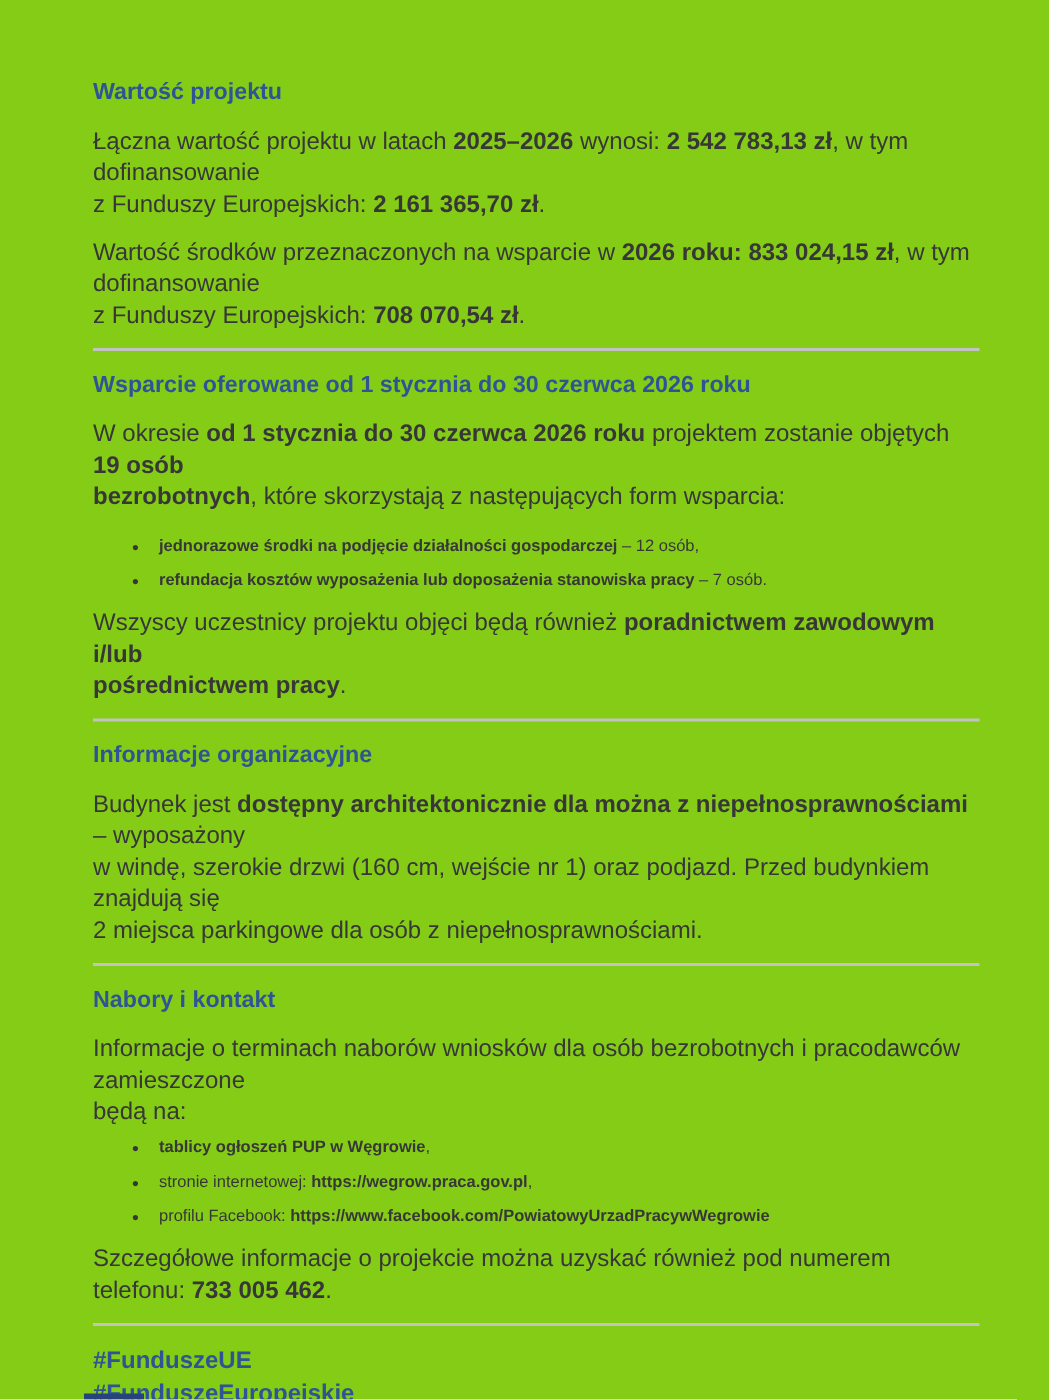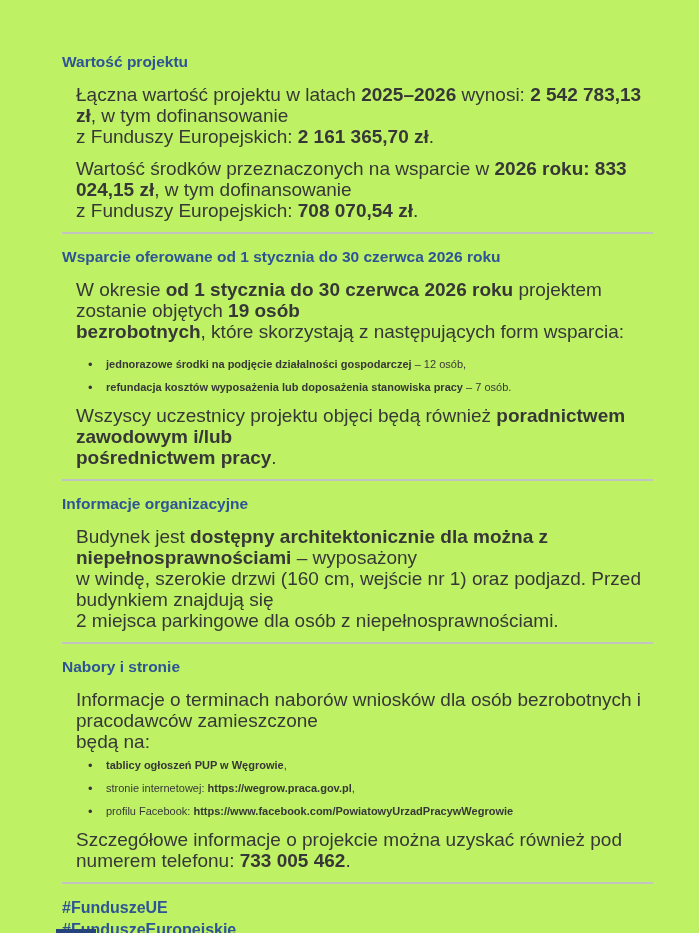--- a/index.html
+++ b/index.html
@@ -1,39 +1,39 @@
 <!DOCTYPE html>
 <html lang="pl"><head>
 <meta charset="utf-8">
 <style>
   html, body { margin: 0; padding: 0; background: #ffffff; }
   .page {
     position: relative;
     width: 699px;
     height: 933px;
-    background: #bef264;
+    background: #84cc16;
     overflow: hidden;
     font-family: "Liberation Sans", "DejaVu Sans", sans-serif;
     color: #373737;
     box-sizing: border-box;
   }
   .content {
     padding: 52px 46px 0 62px;
   }
   .heading {
     font-size: 15.5px;
     line-height: 20px;
     font-weight: bold;
     color: #2e5496;
     margin: 0 0 12px 0;
   }
   .para {
-    font-size: 19px;
+    font-size: 16px;
     line-height: 21px;
-    margin: 0 0 11px 14px;
+    margin: 0 0 11px 0;
   }
   .para.tight { margin-bottom: 2px; }
   .b { font-weight: bold; }
   .blist {
     list-style: none;
     margin: 0 0 6px 0;
     padding: 0 0 0 24px;
   }
   .blist li {
     position: relative;
@@ -83,21 +83,21 @@
       <p class="para"><span>W okresie </span><span class="b">od 1 stycznia do 30 czerwca 2026 roku</span><span> projektem zostanie objętych </span><span class="b">19 osób</span><br><span class="b">bezrobotnych</span><span>, które skorzystają z następujących form wsparcia:</span></p>
       <ul class="blist">
         <li><span class="b">jednorazowe środki na podjęcie działalności gospodarczej</span><span> – 12 osób,</span></li>
         <li><span class="b">refundacja kosztów wyposażenia lub doposażenia stanowiska pracy</span><span> –  7 osób.</span></li>
       </ul>
       <p class="para"><span>Wszyscy uczestnicy projektu objęci będą również </span><span class="b">poradnictwem zawodowym i/lub</span><br><span class="b">pośrednictwem pracy</span><span>.</span></p>
       <hr class="divider">
       <div class="heading">Informacje organizacyjne</div>
       <p class="para"><span>Budynek jest </span><span class="b">dostępny architektonicznie dla można z niepełnosprawnościami</span><span> – wyposażony</span><br><span>w windę, szerokie drzwi (160 cm, wejście nr 1)  oraz podjazd. Przed budynkiem znajdują się</span><br><span>2 miejsca parkingowe dla osób z niepełnosprawnościami.</span></p>
       <hr class="divider">
-      <div class="heading">Nabory i stronie</div>
+      <div class="heading">Nabory i kontakt</div>
       <p class="para tight"><span>Informacje o terminach naborów wniosków dla osób bezrobotnych i pracodawców zamieszczone</span><br><span>będą na:</span></p>
       <ul class="blist">
         <li><span class="b">tablicy ogłoszeń PUP w Węgrowie</span><span>,</span></li>
         <li><span>stronie internetowej: </span><span class="b">https://wegrow.praca.gov.pl</span><span>,</span></li>
         <li><span>profilu Facebook: </span><span class="b">https://www.facebook.com/PowiatowyUrzadPracywWegrowie</span></li>
       </ul>
       <p class="para"><span>Szczegółowe informacje o projekcie można uzyskać również pod numerem telefonu: </span><span class="b">733 005 462</span><span>.</span></p>
       <hr class="divider">
       <div class="hashtags">
         <div class="hashtag">#FunduszeUE</div>

